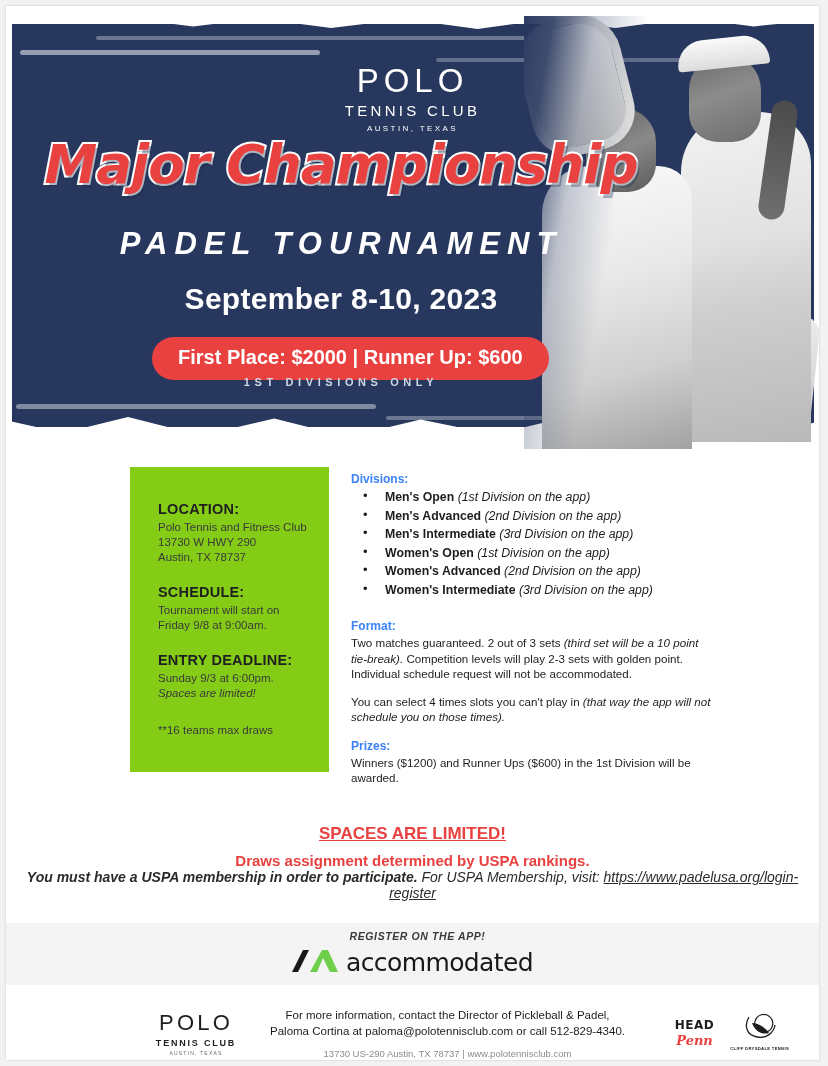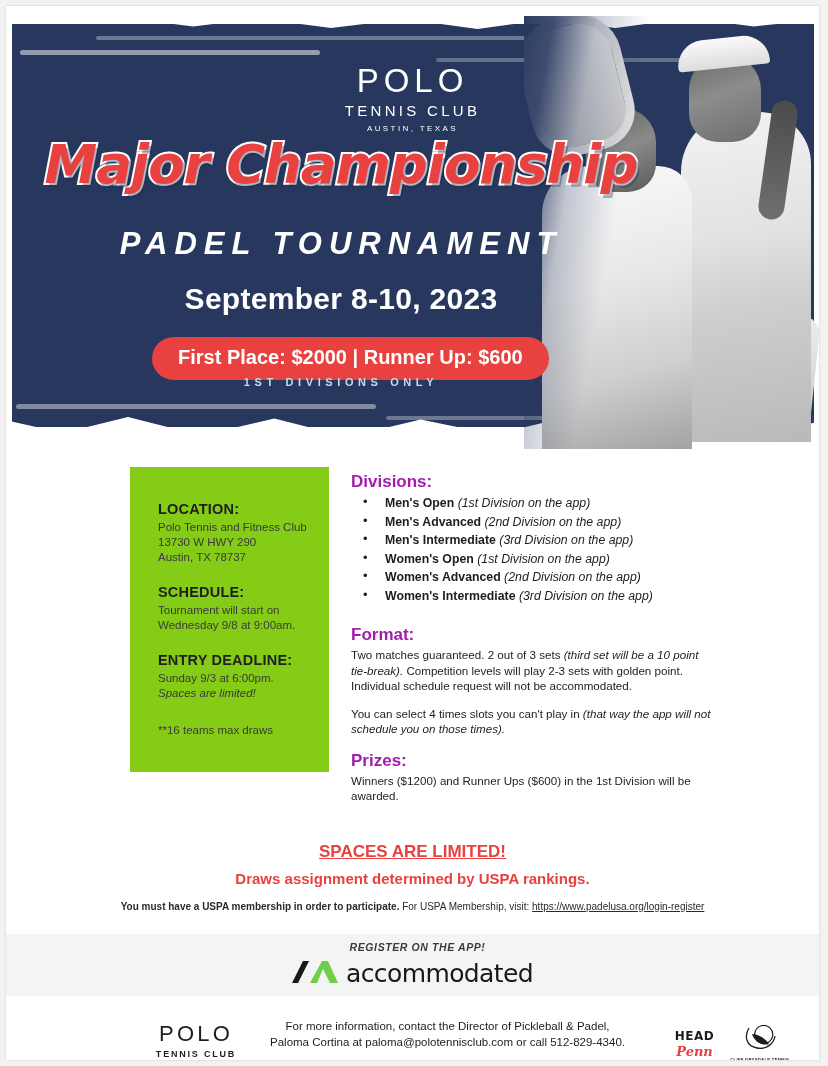--- a/index.html
+++ b/index.html
@@ -279,23 +279,23 @@
   }
   #details-card p.ital { font-style: italic; }
   #details-card p.note { margin-top: 22px; }
 
   #right-col {
     margin-left: 22px;
     width: 360px;
     padding-top: 5px;
   }
   .sec-head {
-    color: #a21caf;
-    font-weight: bold;
-    font-size: 17px;
+    color: #3b82f6;
+    font-weight: bold;
+    font-size: 12px;
     margin: 0 0 2px 0;
   }
   #divisions-list {
     list-style: none;
     margin: 0 0 20px 0;
     padding: 0;
   }
   #divisions-list li {
     position: relative;
     padding-left: 34px;
@@ -335,23 +335,23 @@
     text-decoration: underline;
     display: inline-block;
   }
   #notice .mid {
     color: #e8413f;
     font-weight: bold;
     font-size: 15px;
     margin-top: 8px;
   }
   #notice .small {
-    margin-top: 14px;
-    font-size: 10px;
+    font-size: 14px;
     color: #2b2b2b;
+    font-style: italic;
   }
   #notice .small b { font-weight: bold; }
   #notice .small a {
     color: #2b2b2b;
     text-decoration: underline;
   }
 
   
   #app-band {
     margin-top: 22px;
@@ -512,21 +512,21 @@
       <div id="details-card">
         <div class="block">
           <h3>LOCATION:</h3>
           <p>Polo Tennis and Fitness Club</p>
           <p>13730 W HWY 290</p>
           <p>Austin, TX 78737</p>
         </div>
         <div class="block">
           <h3>SCHEDULE:</h3>
           <p>Tournament will start on</p>
-          <p>Wednesday 9/8 at 9:00am.</p>
+          <p>Friday 9/8 at 9:00am.</p>
         </div>
         <div class="block">
           <h3>ENTRY DEADLINE:</h3>
           <p>Sunday 9/3 at 6:00pm.</p>
           <p class="ital">Spaces are limited!</p>
           <p class="note">**16 teams max draws</p>
         </div>
       </div>
 
       <div id="right-col">

